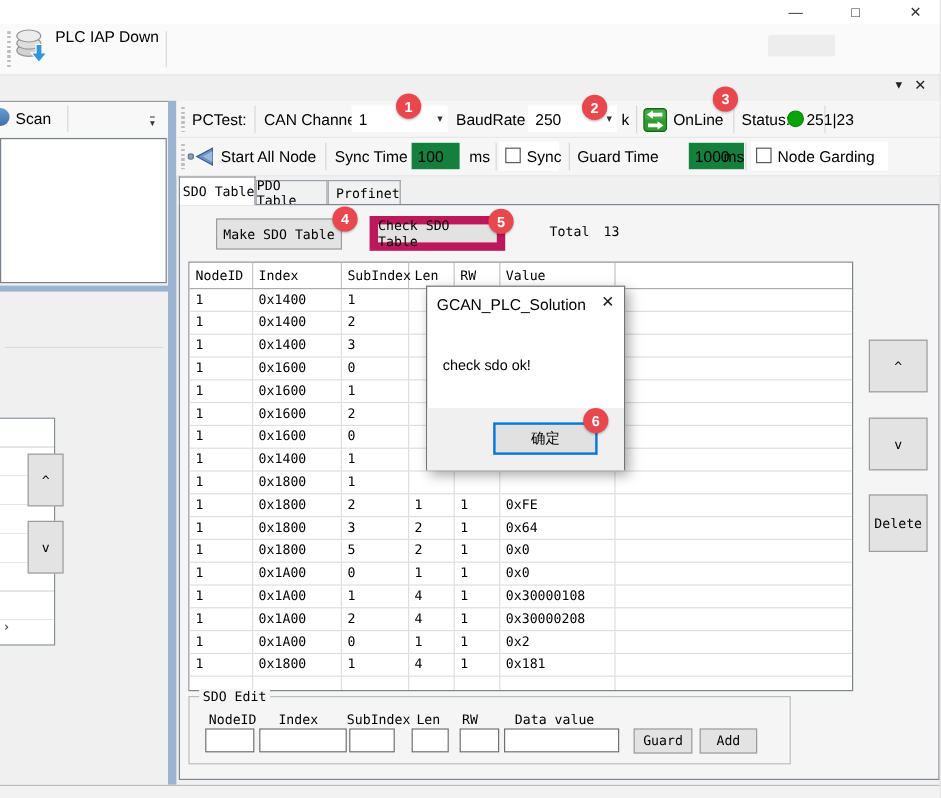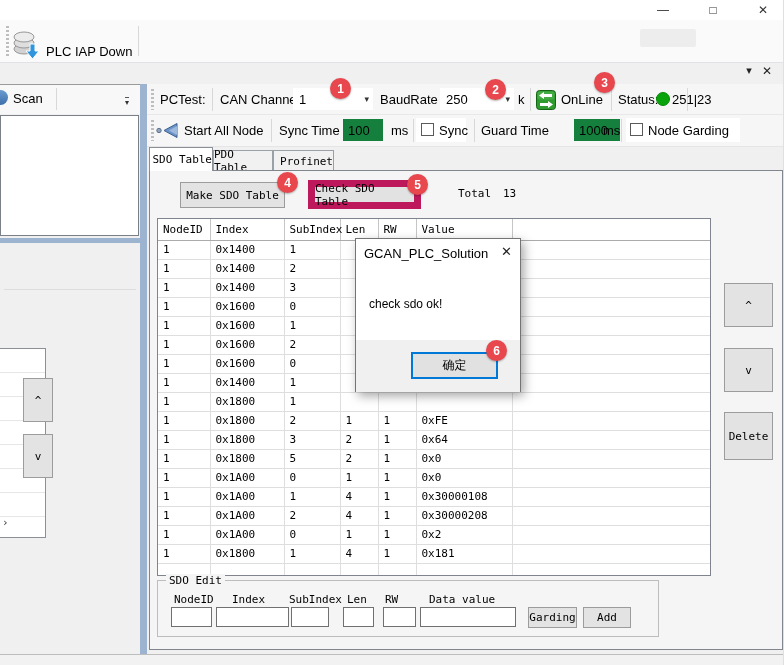--- a/index.html
+++ b/index.html
@@ -40,21 +40,21 @@
     </div>
   <div class="abs winbtn" style="left:698px;top:0;width:30px;height:20px">
       <span>□</span>
     </div>
   <div class="abs winbtn" style="left:746px;top:0;width:34px;height:20px">
       <span>✕</span>
     </div>
 
   <div class="abs" style="left:0;top:20px;width:784px;height:43px;background:#fafafa;border-bottom:1px solid #e1e1e6"></div>
   <div class="abs grip" style="left:6px;top:26px;height:30px"></div>
-  <div class="abs" style="left:13px;top:22px;width:120px;height:38px;display:flex;align-items:flex-end;gap:6px">
+  <div class="abs" style="left:13px;top:22px;width:120px;height:38px;display:flex;align-items:flex-start;gap:6px">
     <span style="display:inline-flex">
       <svg width="27" height="31" viewBox="0 0 27 31">
         <ellipse cx="11" cy="20" rx="10" ry="5" fill="#d2d2d2" stroke="#979797"></ellipse>
         <ellipse cx="11" cy="14" rx="10" ry="5" fill="#dedede" stroke="#979797"></ellipse>
         <ellipse cx="11" cy="8" rx="10" ry="5" fill="#ececec" stroke="#979797"></ellipse>
         <polygon points="17,15 17,22 13,22 19.5,30 26,22 22,22 22,15" fill="#2f95dd" stroke="#ffffff" stroke-width="1"></polygon>
       </svg>
     </span>
     <span class="lbl">PLC IAP Down</span>
   </div>
@@ -380,21 +380,21 @@
   <div class="abs field-label" style="left:429px;top:593px">Data value</div>
 
   <input class="abs field-input" style="left: 171px; top: 607px; width: 41px;" value="">
   <input class="abs field-input" style="left: 216px; top: 607px; width: 73px;" value="">
   <input class="abs field-input" style="left: 291px; top: 607px; width: 38px;" value="">
   <input class="abs field-input" style="left: 343px; top: 607px; width: 31px;" value="">
   <input class="abs field-input" style="left: 383px; top: 607px; width: 33px;" value="">
   <input class="abs field-input" style="left: 420px; top: 607px; width: 96px;" value="">
 
   <div class="abs btn" style="left:528px;top:607px;width:49px;height:21px">
-      <span>Garding</span>
+      <span>Guard</span>
     </div>
   <div class="abs btn" style="left:583px;top:607px;width:48px;height:21px">
       <span>Add</span>
     </div>
 
   <div class="abs" style="left:0;top:654px;width:784px;height:11px;background:#f2f2f2;border-top:1px solid #bdbdbd"></div>
 
   <div id="dialog" class="abs" style="left:355px;top:238px;width:166px;height:154px">
     <div style="position:absolute;left:8px;top:7px;font-size:13px">GCAN_PLC_Solution</div>
     <div style="position:absolute;right:8px;top:5px;font-size:13px;color:#222"><span>✕</span></div>

